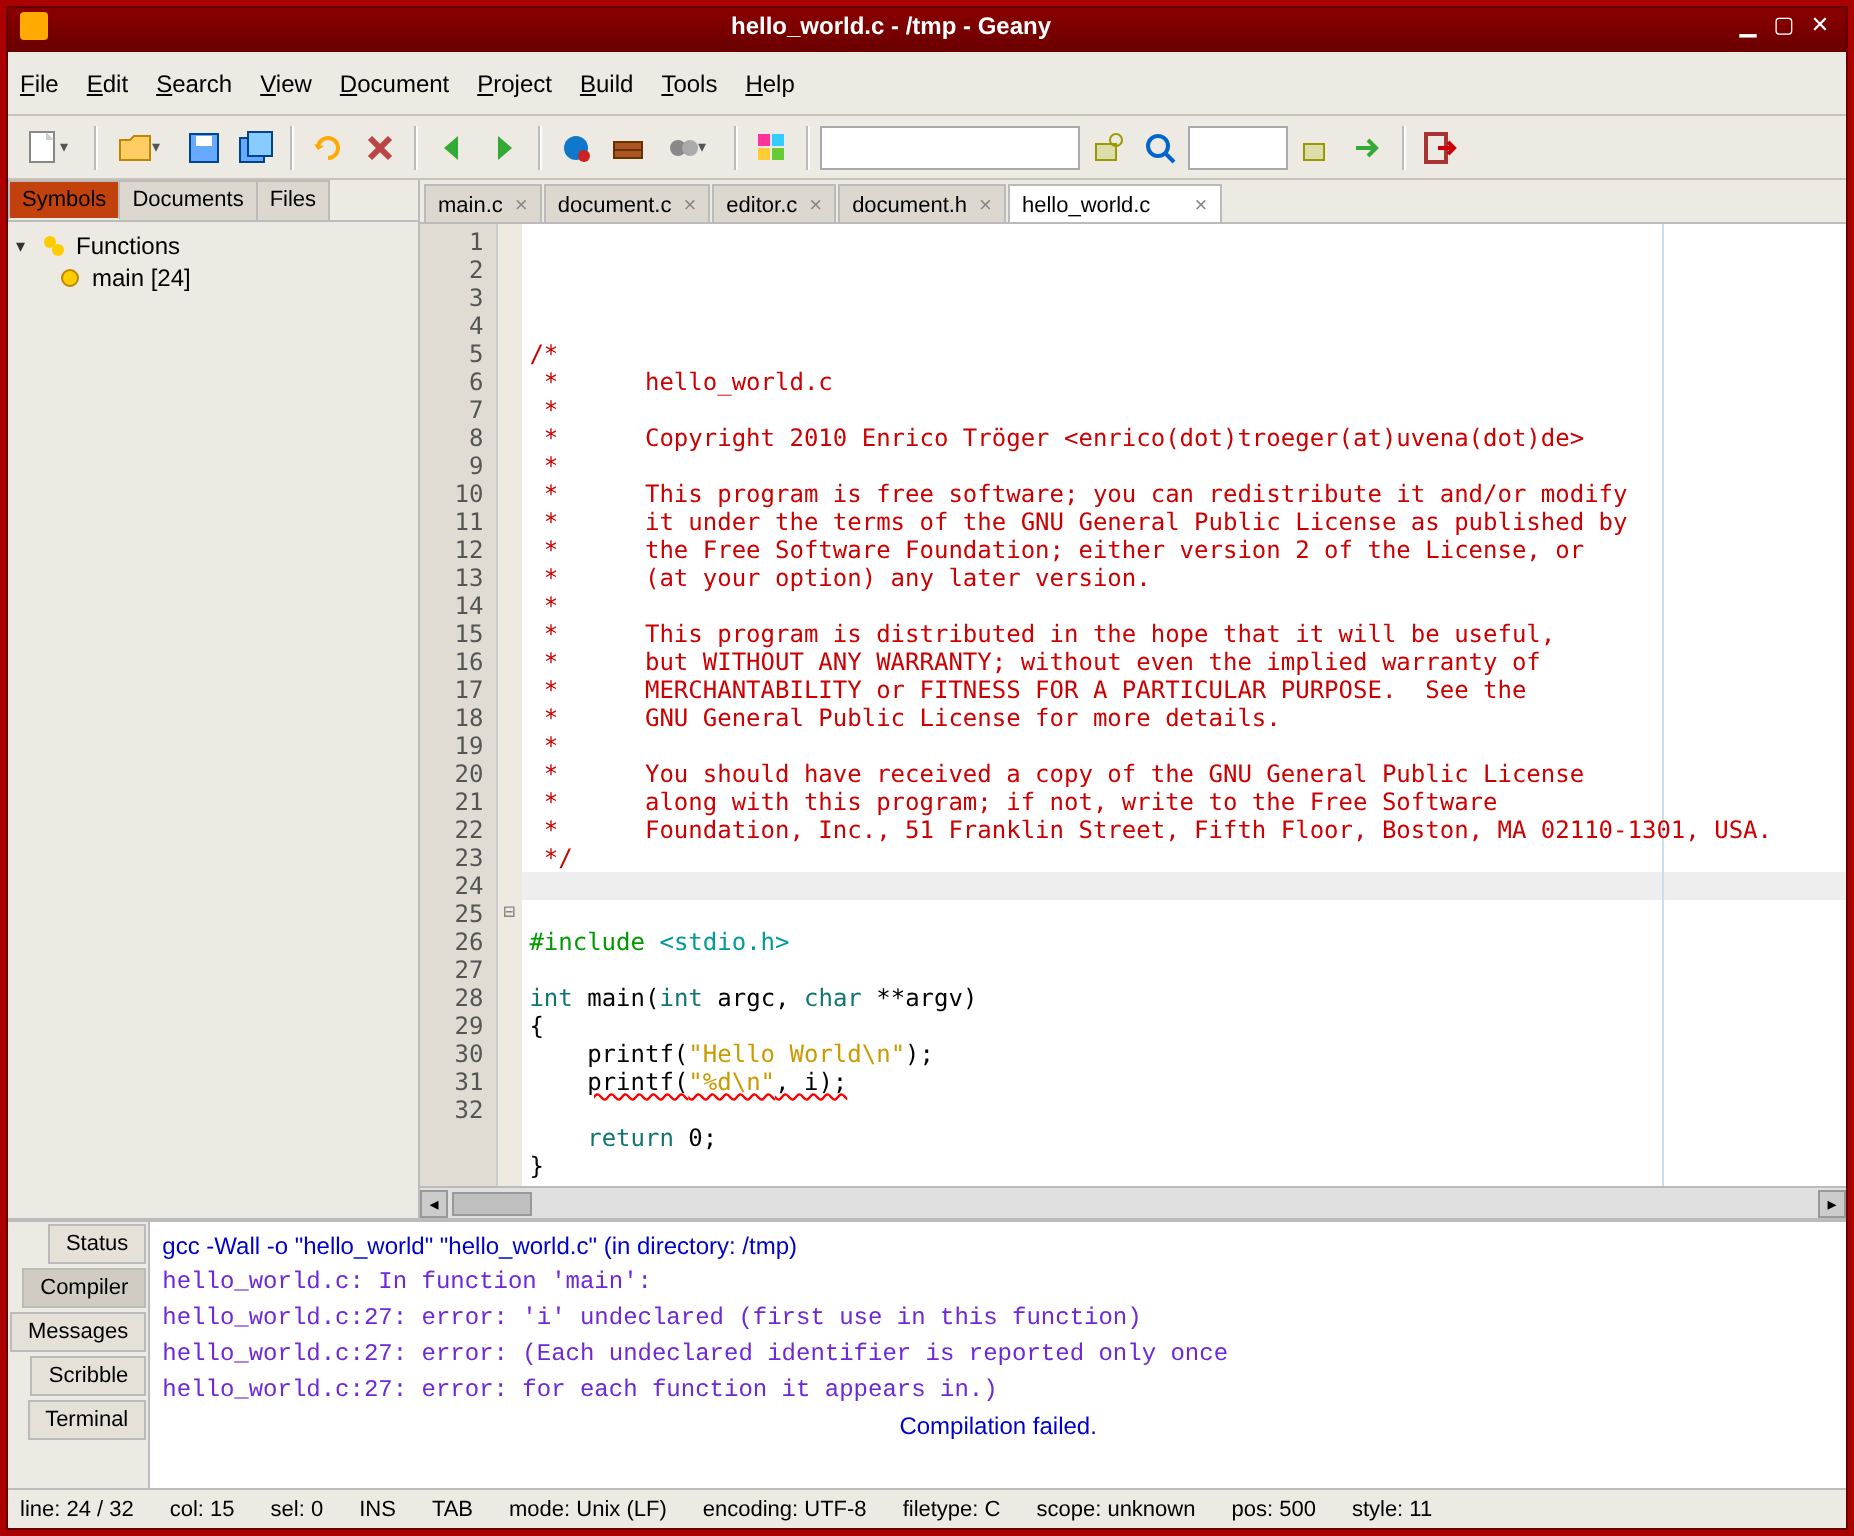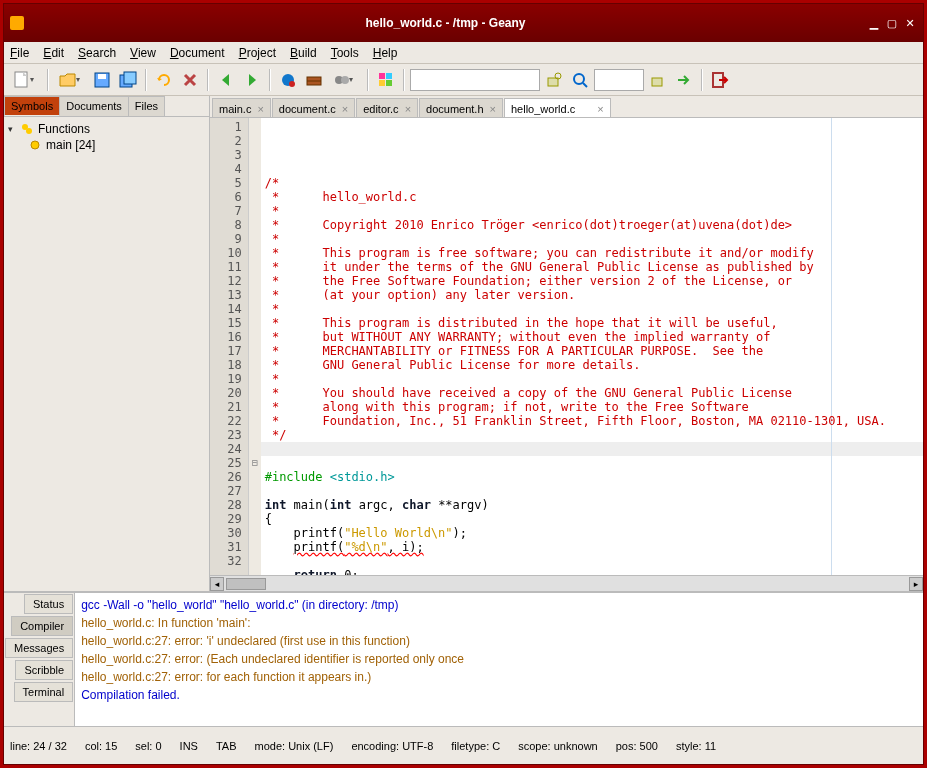--- a/index.html
+++ b/index.html
@@ -1,22 +1,22 @@
 <!DOCTYPE html>
 <html><head>
 <meta charset="utf-8">
 <style>
 * { box-sizing: border-box; margin: 0; padding: 0; }
 body { font-family: sans-serif; font-size: 12px; background: #a00; padding: 3px; user-select: none; }
 .window { background: #ede9e3; border: 1px solid #600; display: flex; flex-direction: column; width: 921px; height: 762px; }
-.titlebar { background: linear-gradient(#8a0000, #6a0000); color: #fff; display: flex; align-items: center; padding: 2px 6px; height: 38px; }
+.titlebar { background: linear-gradient(#8a0000, #6a0000); color: #fff; display: flex; padding: 2px 6px; height: 22px; }
 .titlebar .title { flex: 1; text-align: center; font-weight: bold; font-size: 12px; }
 .titlebar .wbtn { width: 14px; height: 14px; margin-left: 4px; color: #fff; font-size: 11px; text-align:center; line-height:14px; cursor:pointer; }
 .titlebar .appicon { width:14px; height:14px; background:#fa0; border-radius:2px; margin-right:4px;}
-.menubar { display: flex; padding: 2px 6px; border-bottom: 1px solid #c8c2b8; height: 22px; align-items:center; }
+.menubar { display: flex; padding: 2px 6px; border-bottom: 1px solid #c8c2b8; height: 32px; align-items:center; }
 .menubar span { margin-right: 14px; cursor: pointer; }
 .menubar span u { text-decoration: underline; }
 .toolbar { display: flex; align-items: center; padding: 2px 4px; border-bottom: 1px solid #c8c2b8; height: 32px; gap:2px; }
 .tbtn { width: 24px; height: 24px; display:flex; align-items:center; justify-content:center; cursor:pointer; border-radius:2px; }
 .tbtn.drop { width: 34px; }
 .tsep { width: 2px; border-left:1px solid #bbb; border-right:1px solid #fff; height: 22px; margin: 0 3px; }
 .tinput { height: 22px; border: 1px solid #aaa; background:#fff; padding:0 3px; }
 .tdrop { width:8px; font-size:8px; color:#555; margin-left:-2px;}
 .main-area { display: flex; flex: 1; min-height:0; }
 .sidebar { width: 206px; border-right: 1px solid #bbb; display:flex; flex-direction:column; background:#ede9e3; }
@@ -36,35 +36,35 @@
 .editor-scroll { flex:1; display:flex; overflow:hidden; background:#fff; position:relative; }
 .gutter { background:#e0dcd4; color:#555; text-align:right; padding: 2px 6px 2px 10px; font-family: monospace; font-size: 12px; line-height: 14px; border-right:1px solid #ccc; white-space:pre;}
 .fold-col { width:12px; background:#eeeae2; font-family:monospace; font-size:10px; line-height:14px; padding-top:2px; color:#888; white-space:pre; text-align:center;}
 .code { flex:1; padding: 2px 4px; font-family: monospace; font-size: 12px; line-height: 14px; white-space: pre; overflow:hidden; position:relative; }
 .code .current-line { position:absolute; left:0; right:0; height:14px; background:#eee; z-index:0;}
 .code .vline { position:absolute; top:0; bottom:0; width:1px; background:#cde; z-index:0;}
 .code pre { position:relative; z-index:1; }
 .c-comment { color:#cc0000; }
 .c-pre { color:#009900; }
 .c-inc { color:#009999; }
-.c-kw { color:#0f172a; font-weight:bold; }
+.c-kw { color:#0f766e; font-weight:normal; }
 .c-str { color:#cc9900; }
 .c-err { text-decoration: wavy underline red; }
 .hscroll { height:16px; background:#e0e0e0; border-top:1px solid #bbb; display:flex; align-items:center;}
 .hscroll .thumb{ width:40px; height:12px; background:#c0c0c0; border:1px solid #999; margin-left:2px;}
 .hscroll .arrow{ width:14px; height:14px; background:#ccc; border:1px solid #999; font-size:9px; text-align:center; line-height:12px;}
 .hscroll .track{ flex:1;}
 .bottom-panel { height: 135px; border-top: 2px solid #bbb; display:flex; background:#ede9e3; }
 .bp-tabs { display:flex; flex-direction:column; border-right:1px solid #bbb;align-items:flex-end; }
 .bp-tab { padding: 3px 8px; border:1px solid #bbb; margin:1px; background:#e5e1d8; font-size:11px; cursor:pointer; text-align:center;}
 .bp-tab.active { background:#d0ccc2; }
 .bp-content { flex:1; background:#fff; padding:3px 6px; font-size:12px; overflow:auto;}
 .bp-content .blue { color:#00c; }
-.bp-content .red { color:#a16207; }
-.statusbar { display:flex; height:38px; border-top:1px solid #bbb; align-items:center; padding: 0 6px; font-size:11px; gap: 18px; background:#ede9e3;}
+.bp-content .red { color:#6d28d9;font-family:Liberation Mono, monospace; }
+.statusbar { display:flex; height:20px; border-top:1px solid #bbb; align-items:center; padding: 0 6px; font-size:11px; gap: 18px; background:#ede9e3;}
 .statusbar .sbi { white-space:nowrap; }
 svg { display:block; }
 </style>
 </head>
 <body>
 
 <div class="window">
   <div class="titlebar">
     <span class="appicon"></span>
     <span class="title">hello_world.c - /tmp - Geany</span>
@@ -371,21 +371,21 @@
         <div class="bp-tab">Messages</div>
         <div class="bp-tab">Scribble</div>
         <div class="bp-tab">Terminal</div>
       </div>
     <div class="bp-content" id="bpcontent">
         <div class="blue" style="padding: 2px 0px;">gcc -Wall -o "hello_world" "hello_world.c" (in directory: /tmp)</div>
         <div class="red" style="padding: 2px 0px;">hello_world.c: In function 'main':</div>
         <div class="red" style="padding: 2px 0px;">hello_world.c:27: error: 'i' undeclared (first use in this function)</div>
         <div class="red" style="padding: 2px 0px;">hello_world.c:27: error: (Each undeclared identifier is reported only once</div>
         <div class="red" style="padding: 2px 0px;">hello_world.c:27: error: for each function it appears in.)</div>
-        <div class="blue" style="padding: 2px 0px;">Compilation failed.</div>
+        <div class="blue" style="padding: 2px 0px; text-align: center;">Compilation failed.</div>
       </div>
   </div>
 
   <div class="statusbar">
     <span class="sbi">line: 24 / 32</span>
     <span class="sbi">col: 15</span>
     <span class="sbi">sel: 0</span>
     <span class="sbi">INS</span>
     <span class="sbi">TAB</span>
     <span class="sbi">mode: Unix (LF)</span>

